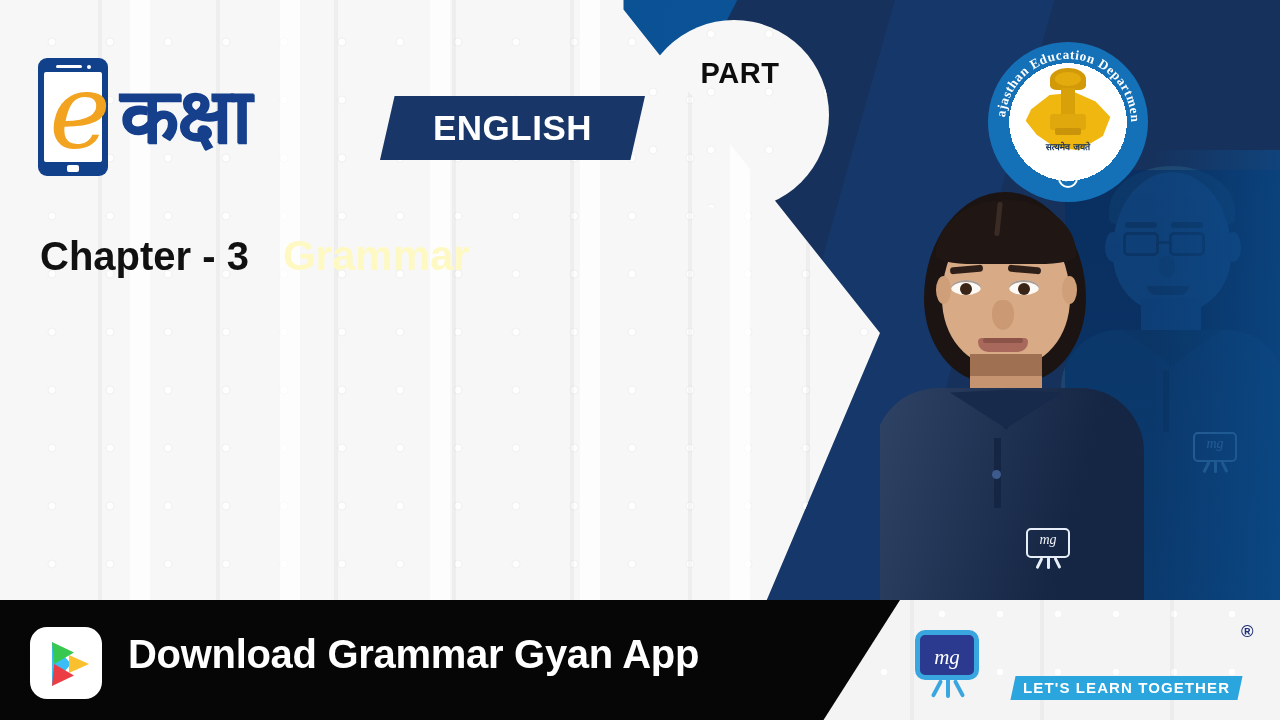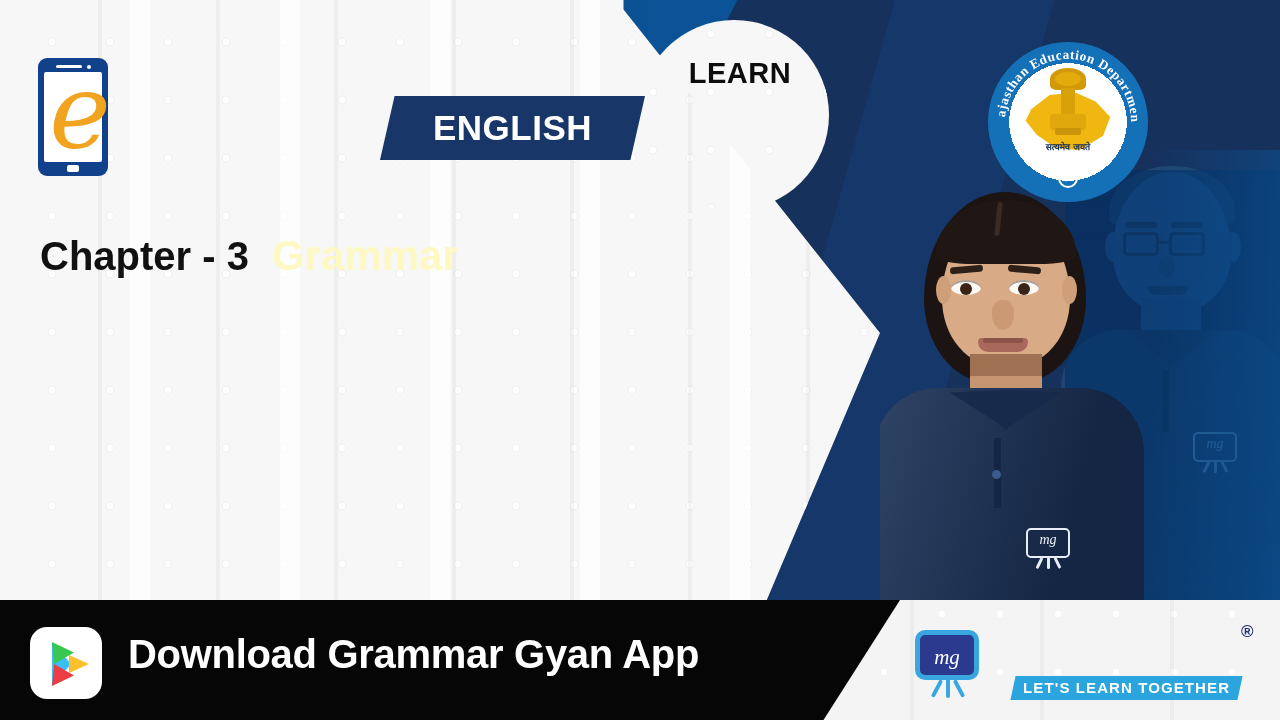--- a/index.html
+++ b/index.html
@@ -331,21 +331,21 @@
   }
   .class-word {
     display:block; color:#0d0d0d; font-size:29px; font-weight:700;
     letter-spacing:.5px; margin-top:2px;
     font-family:"Liberation Sans", sans-serif;
   }
 
   
   .chapter-row {
     position:absolute; left:40px; top:232px;
-    display:flex; align-items:baseline; gap:23px;
+    display:flex; align-items:baseline; gap:34px;
   }
   .chapter-txt {
     color:#111111; font-size:40px; font-weight:700;
     font-family:"Liberation Sans", sans-serif;
   }
   .subject-txt {
     color:#fef9c3; font-size:42px; font-weight:700;
     font-family:"Liberation Sans", sans-serif;
   }
   .topic-title {
@@ -593,28 +593,29 @@
   <div class="white-circle-tex"></div>
 
   <div class="ekaksha">
     <div class="tablet">
       <div class="tablet-speaker"></div>
       <div class="tablet-cam"></div>
       <div class="tablet-screen"></div>
       <div class="tablet-home"></div>
       <div class="e-glyph">e</div>
     </div>
+    <div class="kaksha">कक्षा</div>
   </div>
 
   <div class="english-banner">
     <span>ENGLISH</span>
   </div>
 
   <div class="class-badge">
-    <span class="class-word">LEARN</span>
+    <span class="class-word">PART</span>
   </div>
 
   <div class="emblem">
     <div class="emblem-ring-txt">
       <svg viewBox="0 0 160 160" xmlns="http://www.w3.org/2000/svg">
         <defs>
           <path id="ringpath" d="M 17,80 A 63,63 0 0 1 143,80" fill="none"></path>
         </defs>
         <text>
           <textPath href="#ringpath" startOffset="50%" text-anchor="middle">Rajasthan Education Department</textPath>

